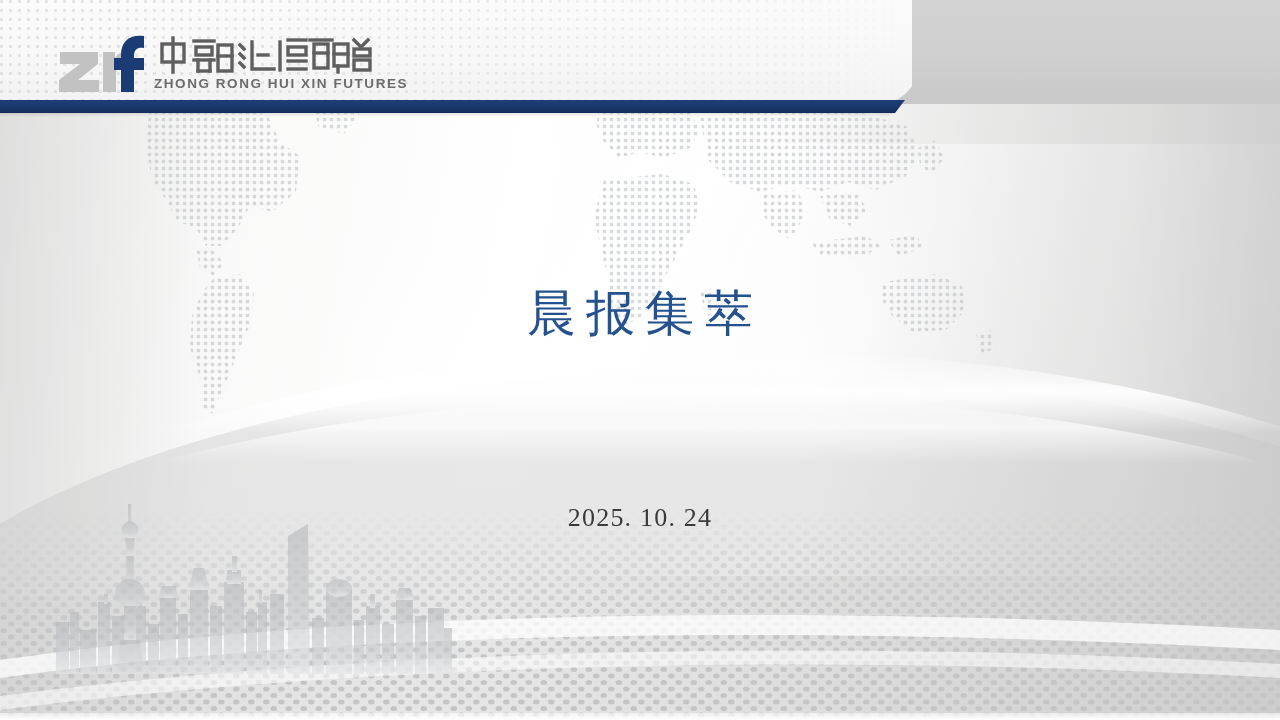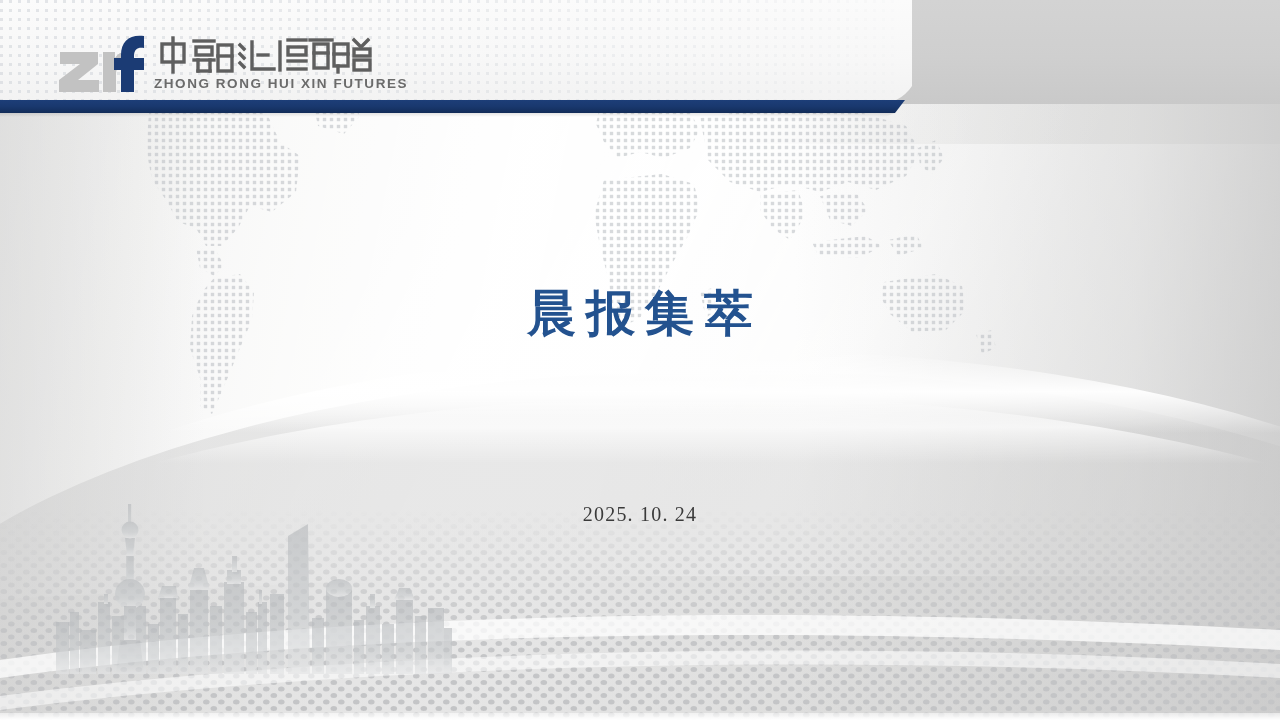--- a/index.html
+++ b/index.html
@@ -172,34 +172,34 @@
   }
 
   
   .title {
     position: absolute;
     left: 0; top: 286px;
     width: 1280px;
     text-align: center;
     font-family: "Liberation Serif", "DejaVu Serif", serif;
     font-size: 49px;
-    font-weight: bold;
+    font-weight: normal;
     letter-spacing: 10px;
     text-indent: 10px;
     color: #23528f;
     line-height: 1.15;
     text-shadow: 0 1px 0 rgba(255,255,255,0.55);
   }
   .date {
     position: absolute;
     left: 0; top: 503px;
     width: 1280px;
     text-align: center;
     font-family: "Liberation Serif", "DejaVu Serif", serif;
-    font-size: 20px;
+    font-size: 26px;
     letter-spacing: 1.2px;
     color: #3a3a3a;
   }
 
   
   .skyline {
     position: absolute;
     left: 52px;
     bottom: 46px;
     width: 400px;

